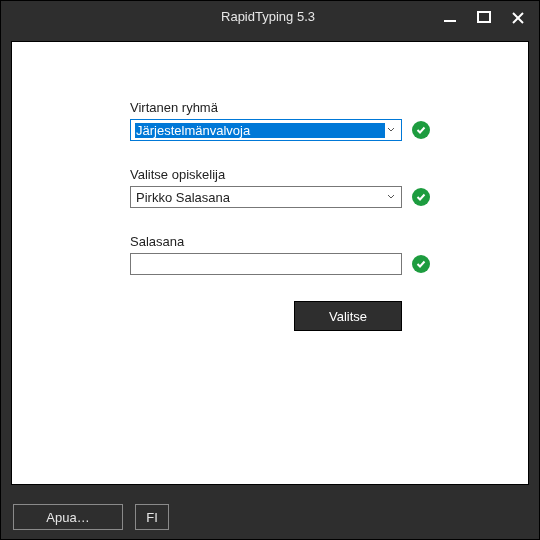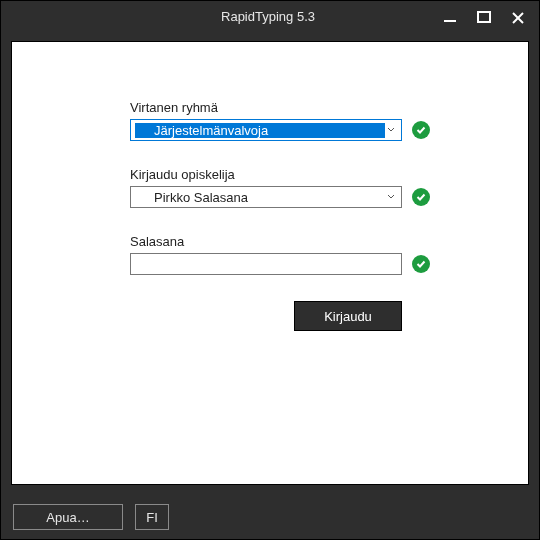--- a/index.html
+++ b/index.html
@@ -81,21 +81,21 @@
     justify-content: space-between;
     padding: 0 4px 0 4px;
     font-size: 13px;
     color: #222;
   }
   .select.focused {
     border-color: #0078d7;
   }
   .select .value {
     flex: 1;
-    padding: 0 19px;
+    padding: 0 1px;
   }
   .select .value.highlight {
     background: #0078d7;
     color: #fff;
   }
   .select .caret {
     width: 12px;
     display: flex; align-items: center; justify-content: center;
     color: #444;
   }
@@ -185,21 +185,21 @@
           </div>
           <div class="check-badge">
             <svg width="12" height="12" viewBox="0 0 12 12">
               <path d="M2.5 6 L5 8.5 L9.5 3.5" fill="none" stroke="#fff" stroke-width="2"></path>
             </svg>
           </div>
         </div>
       </div>
 
       <div class="field">
-        <div class="label">Kirjaudu opiskelija</div>
+        <div class="label">Valitse opiskelija</div>
         <div class="control-row">
           <div class="select">
             <span class="value">Pirkko Salasana</span>
             <span class="caret">
               <svg width="8" height="8" viewBox="0 0 8 8">
                   <path d="M1 2 L4 5 L7 2" fill="none" stroke="#555" stroke-width="1"></path>
                 </svg>
             </span>
           </div>
           <div class="check-badge">
@@ -219,21 +219,21 @@
           <div class="check-badge">
             <svg width="12" height="12" viewBox="0 0 12 12">
               <path d="M2.5 6 L5 8.5 L9.5 3.5" fill="none" stroke="#fff" stroke-width="2"></path>
             </svg>
           </div>
         </div>
       </div>
 
       <div class="submit-row">
         <div class="submit-btn">
-          <span>Kirjaudu</span>
+          <span>Valitse</span>
         </div>
       </div>
 
     </div>
   </div>
 
   <div class="footer">
     <div class="footer-btn help">
       <span>Apua…</span>
     </div>

